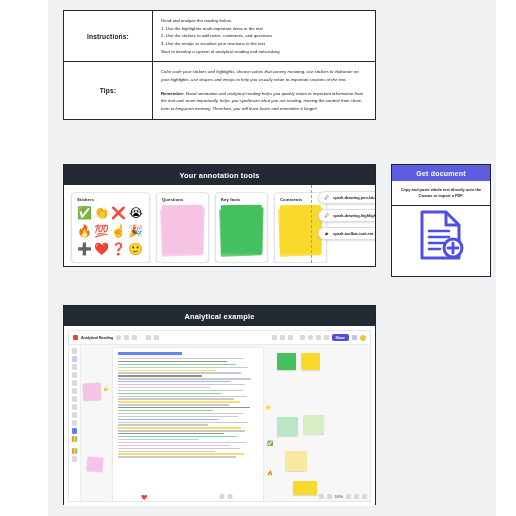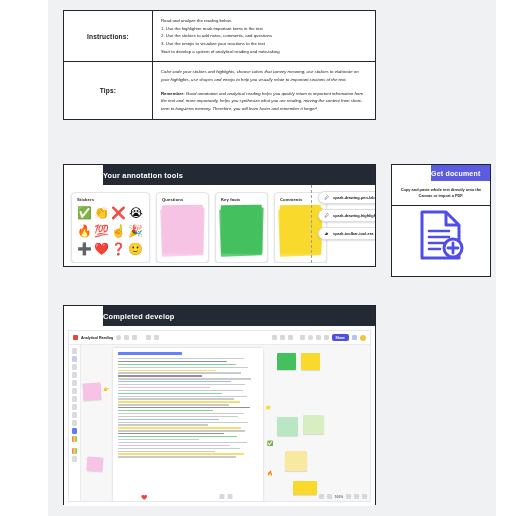--- a/index.html
+++ b/index.html
@@ -44,21 +44,21 @@
   .tips-body b{font-style:normal;font-weight:bold;}
 
   
   .panel{
     position:absolute;background:#ffffff;
     border:1px solid #20242b;box-sizing:border-box;
   }
   .panel-head{
     background:#242a33;color:#ffffff;
     font-size:7.4px;font-weight:bold;letter-spacing:.2px;
-    padding:6px 0 5px;margin-left:39px;
+    text-align:center;padding:6px 0 5px;
   }
 
   
   #tools-panel{left:63px;top:164px;width:313px;height:103px;}
   .tools-body{
     display:flex;align-items:flex-start;gap:6px;
     padding:7px 6px 6px 7px;box-sizing:border-box;height:78px;
     position:relative;overflow:hidden;
   }
   .card{
@@ -294,21 +294,21 @@
         <path d="M28 2v13h13" fill="none" stroke="#4f4fe6" stroke-width="3" stroke-linejoin="round"></path>
         <path d="M11 21h20M11 27h20M11 33h16M11 39h11" stroke="#4f4fe6" stroke-width="2.6" stroke-linecap="round"></path>
         <circle cx="35" cy="38" r="9" fill="#ffffff" stroke="#4f4fe6" stroke-width="3"></circle>
         <path d="M35 33v10M30 38h10" stroke="#4f4fe6" stroke-width="2.8" stroke-linecap="round"></path>
       </svg>
     </span>
   </div>
 </div>
 
 <div class="panel" id="example-panel">
-  <div class="panel-head">Completed develop</div>
+  <div class="panel-head">Analytical example</div>
 
   <div class="example-body">
     <div class="app">
 
       <div class="app-top">
         <span class="tb-ico" style="background:#e8453c"></span>
         <span class="app-title">Analytical Reading</span>
         <span class="tb-ico round"></span>
         <span class="tb-ico"></span>
         <span class="tb-ico"></span>

